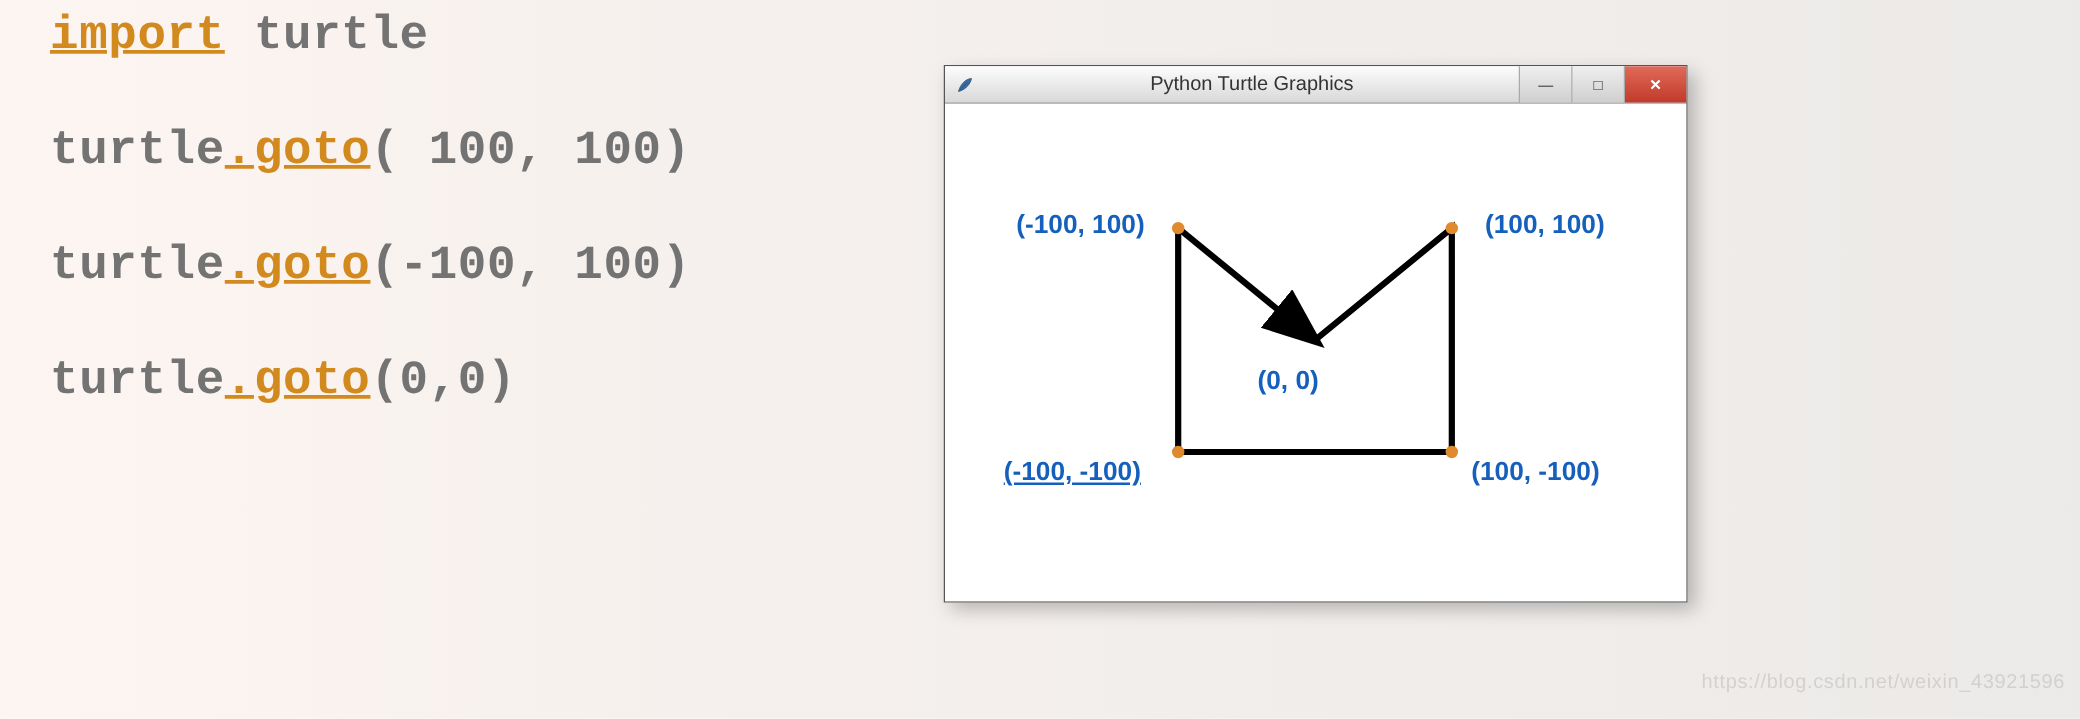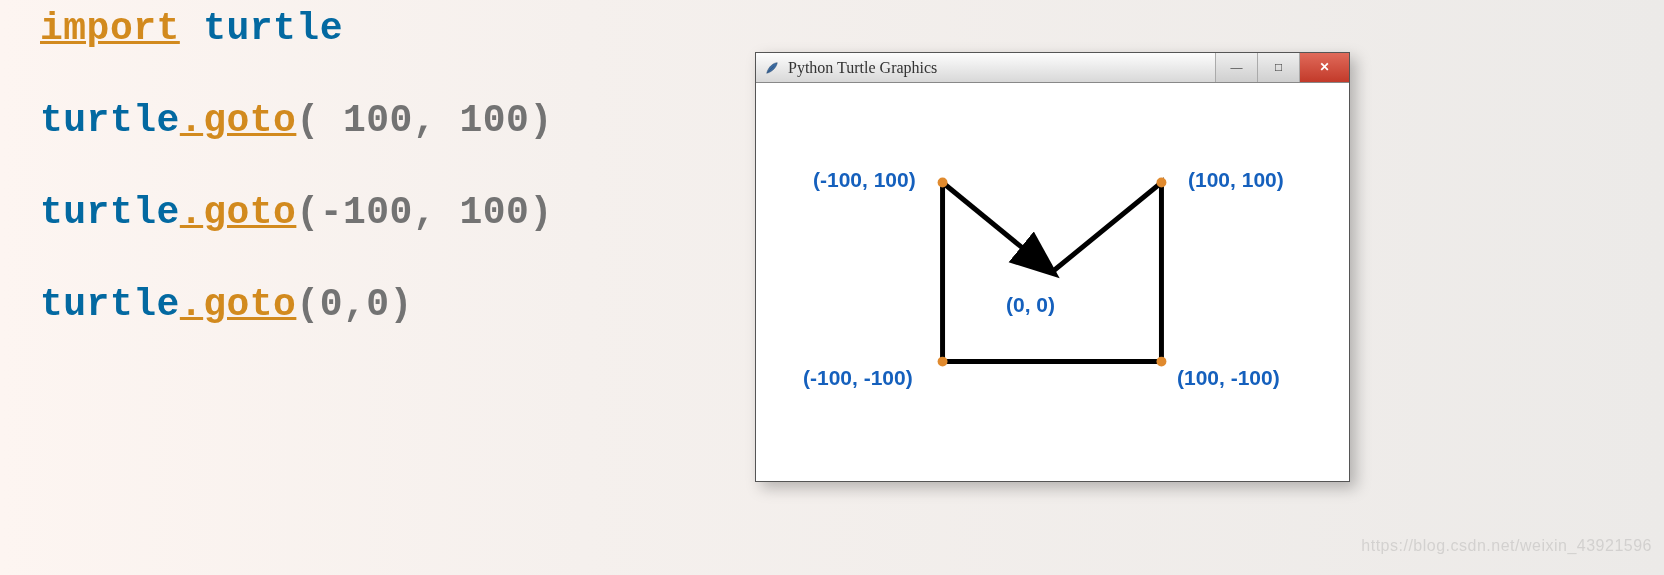--- a/index.html
+++ b/index.html
@@ -15,43 +15,44 @@
     position: absolute;
     top: 10px;
     left: 40px;
     font-size: 38px;
     line-height: 1.0;
     font-weight: bold;
     letter-spacing: 0.5px;
   }
   .code-line { margin-bottom: 54px; white-space: pre; }
   .kw-orange { color: #d28a1e; text-decoration: underline; }
-  .kw-purple { color: #0369a1; }
+  .kw-purple { color: #737373; }
   .kw-green  { color: #737373; }
 
   .window {
     position: absolute;
     top: 52px;
     left: 755px;
     width: 595px;
     height: 430px;
     background: #ffffff;
     border: 1px solid #555;
     box-shadow: 6px 6px 14px rgba(0,0,0,0.25);
   }
   .titlebar {
     height: 30px;
     background: linear-gradient(to bottom, #fdfdfd, #d8d8d8);
     border-bottom: 1px solid #888;
     display: flex;
     align-items: center;
-    font-family: Liberation Serif, serif;
+    font-family: Liberation Sans, sans-serif;
     font-size: 16px;
     color: #333;
     position: relative;
+    text-align: center;
   }
   .titlebar-icon {
     width: 16px; height: 16px;
     margin-left: 8px; margin-right: 8px;
     display:flex; align-items:center; justify-content:center;
   }
   .titlebar-title { flex: 1; }
   .win-btns {
     display: flex;
     height: 100%;
@@ -140,19 +141,19 @@
       <polyline points="297,190 407,100 407,280 187,280 187,100" fill="none" stroke="#000" stroke-width="5" stroke-linejoin="miter"></polyline>
       <line x1="187" y1="100" x2="297" y2="190" stroke="#000" stroke-width="5" marker-end="url(#arrow)"></line>
 
       <circle cx="407" cy="100" r="5" fill="#e08a2e"></circle>
       <circle cx="407" cy="280" r="5" fill="#e08a2e"></circle>
       <circle cx="187" cy="280" r="5" fill="#e08a2e"></circle>
       <circle cx="187" cy="100" r="5" fill="#e08a2e"></circle>
     </svg>
     <div class="lbl" style="left:57px; top:85px;">(-100, 100)</div>
     <div class="lbl" style="left:432px; top:85px;">(100, 100)</div>
-    <div class="lbl" style="left:47px; top:283px;">(-100, -100)</div>
+    <div class="lbl" style="left:47px; top:283px;text-decoration:underline;">(-100, -100)</div>
     <div class="lbl" style="left:421px; top:283px;">(100, -100)</div>
     <div class="lbl" style="left:250px; top:210px; font-size:21px;">(0, 0)</div>
   </div>
 </div>
 
 <div class="watermark">https://blog.csdn.net/weixin_43921596</div>
 
 </body></html>

